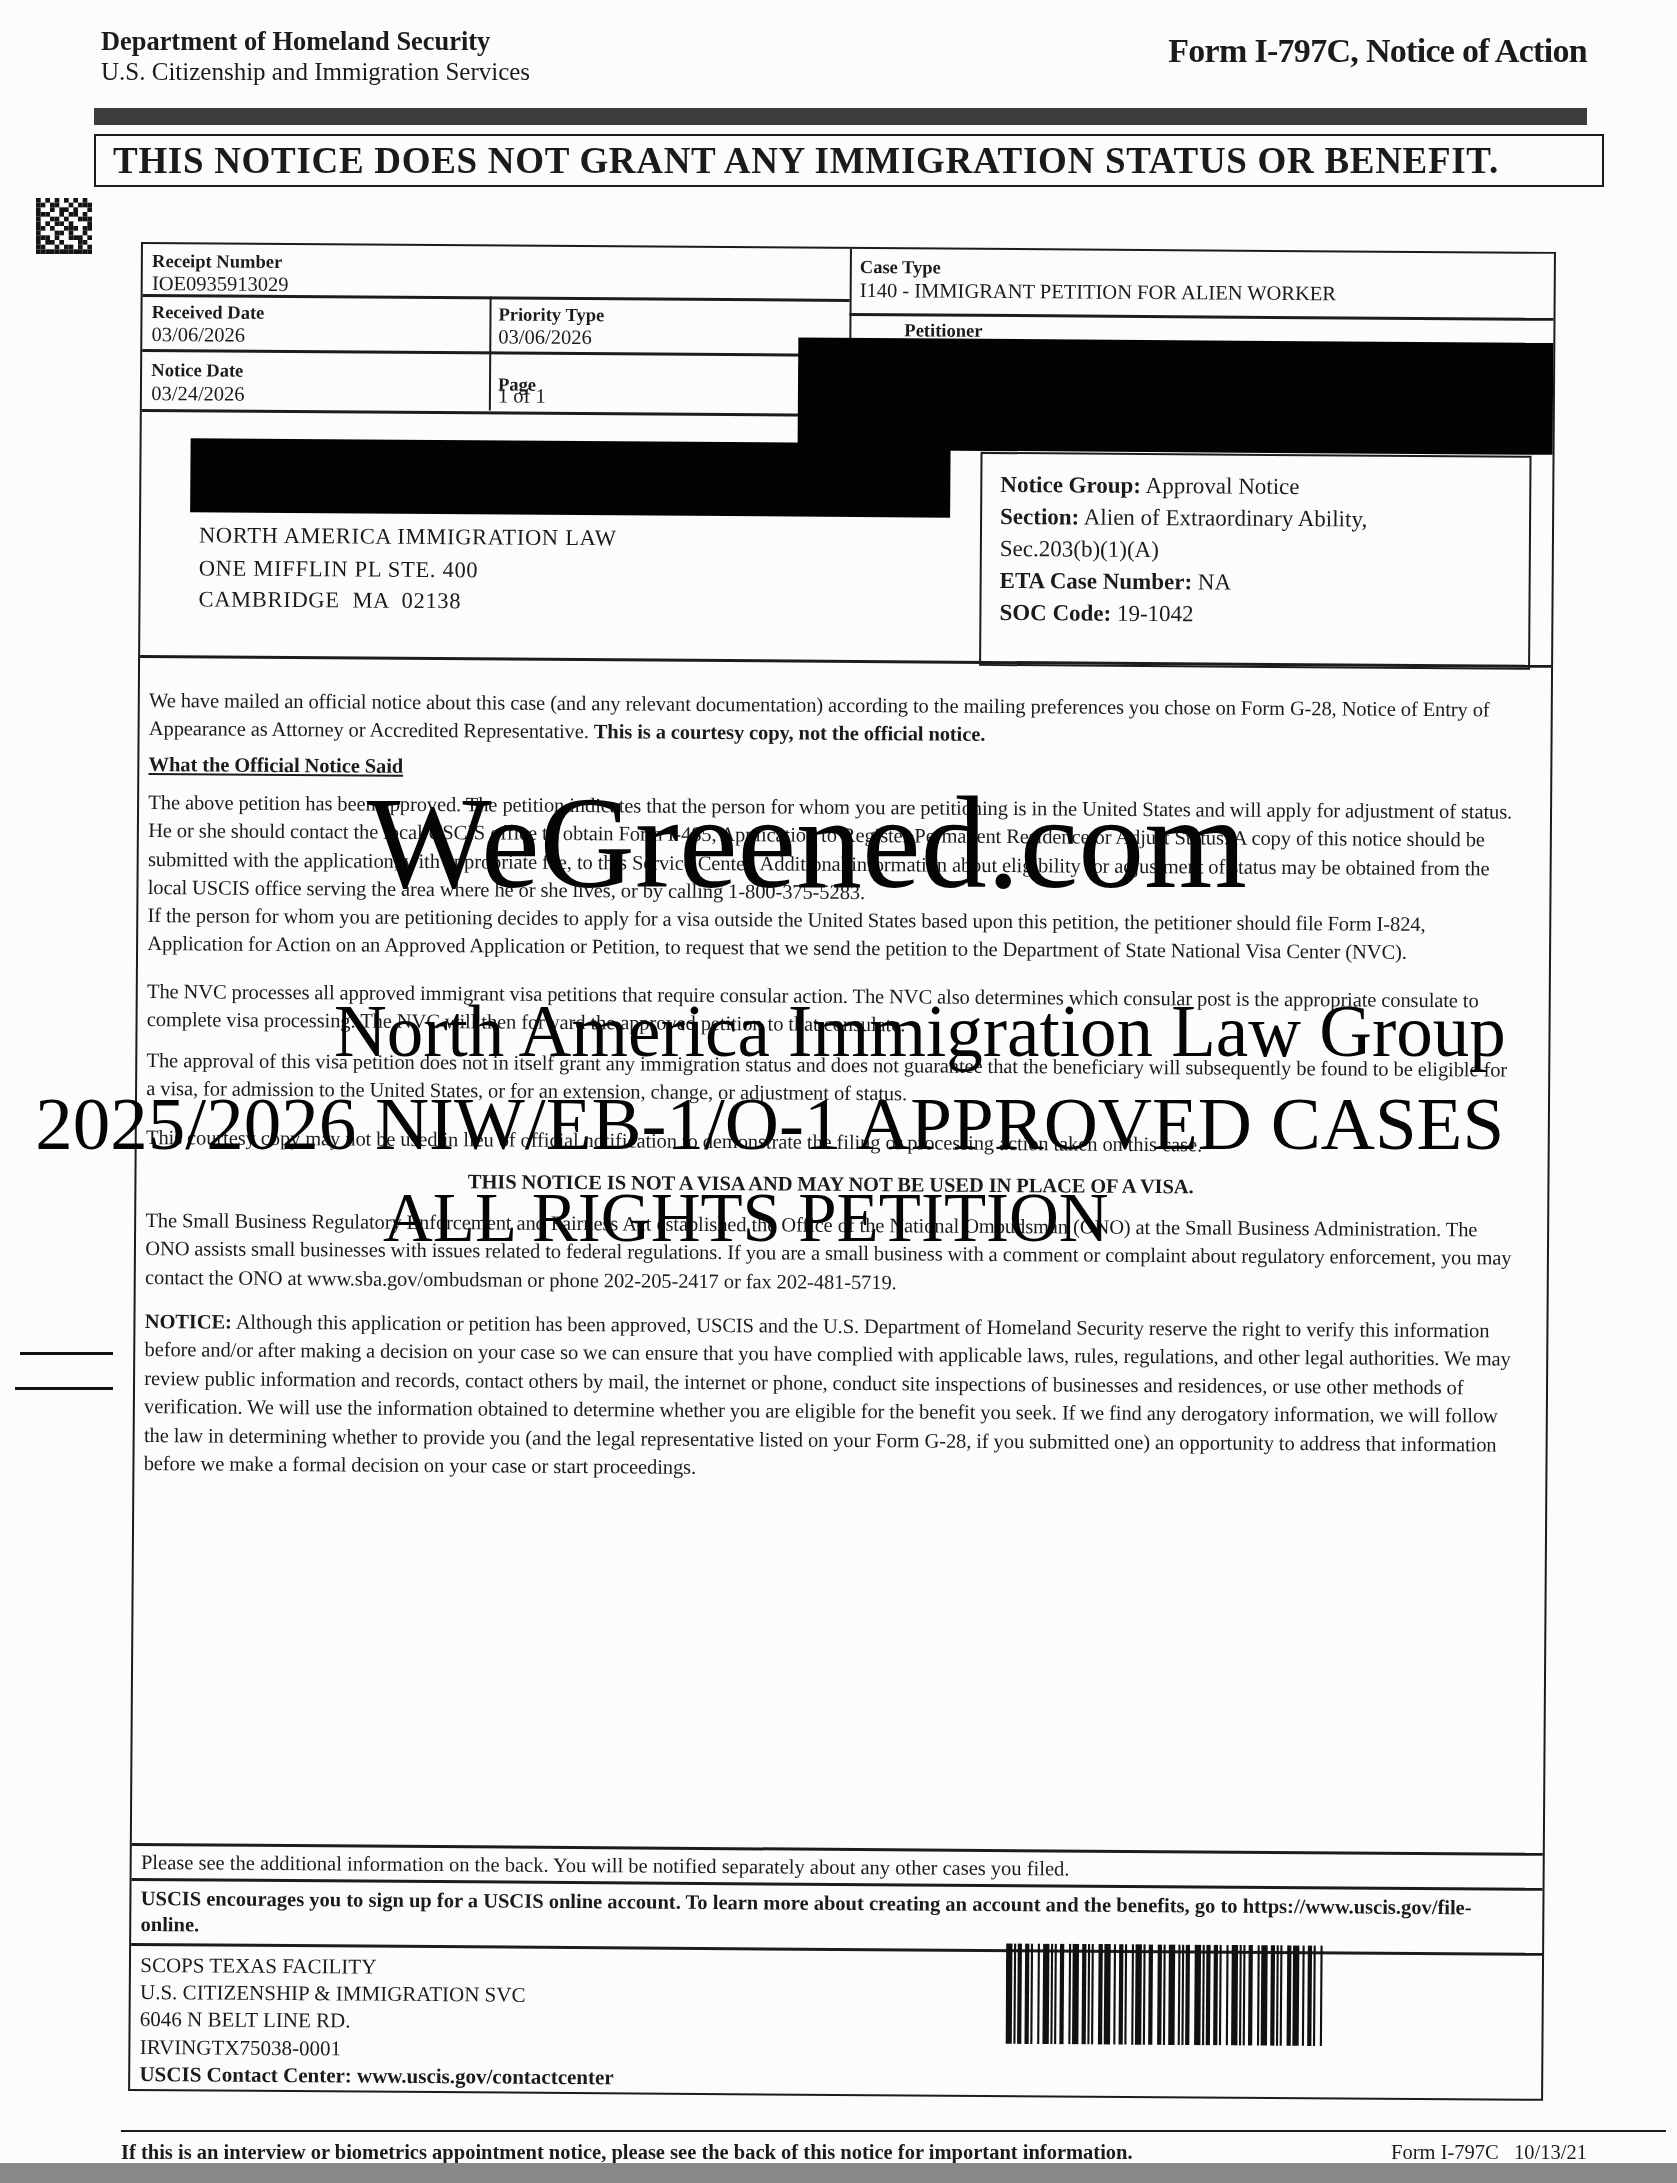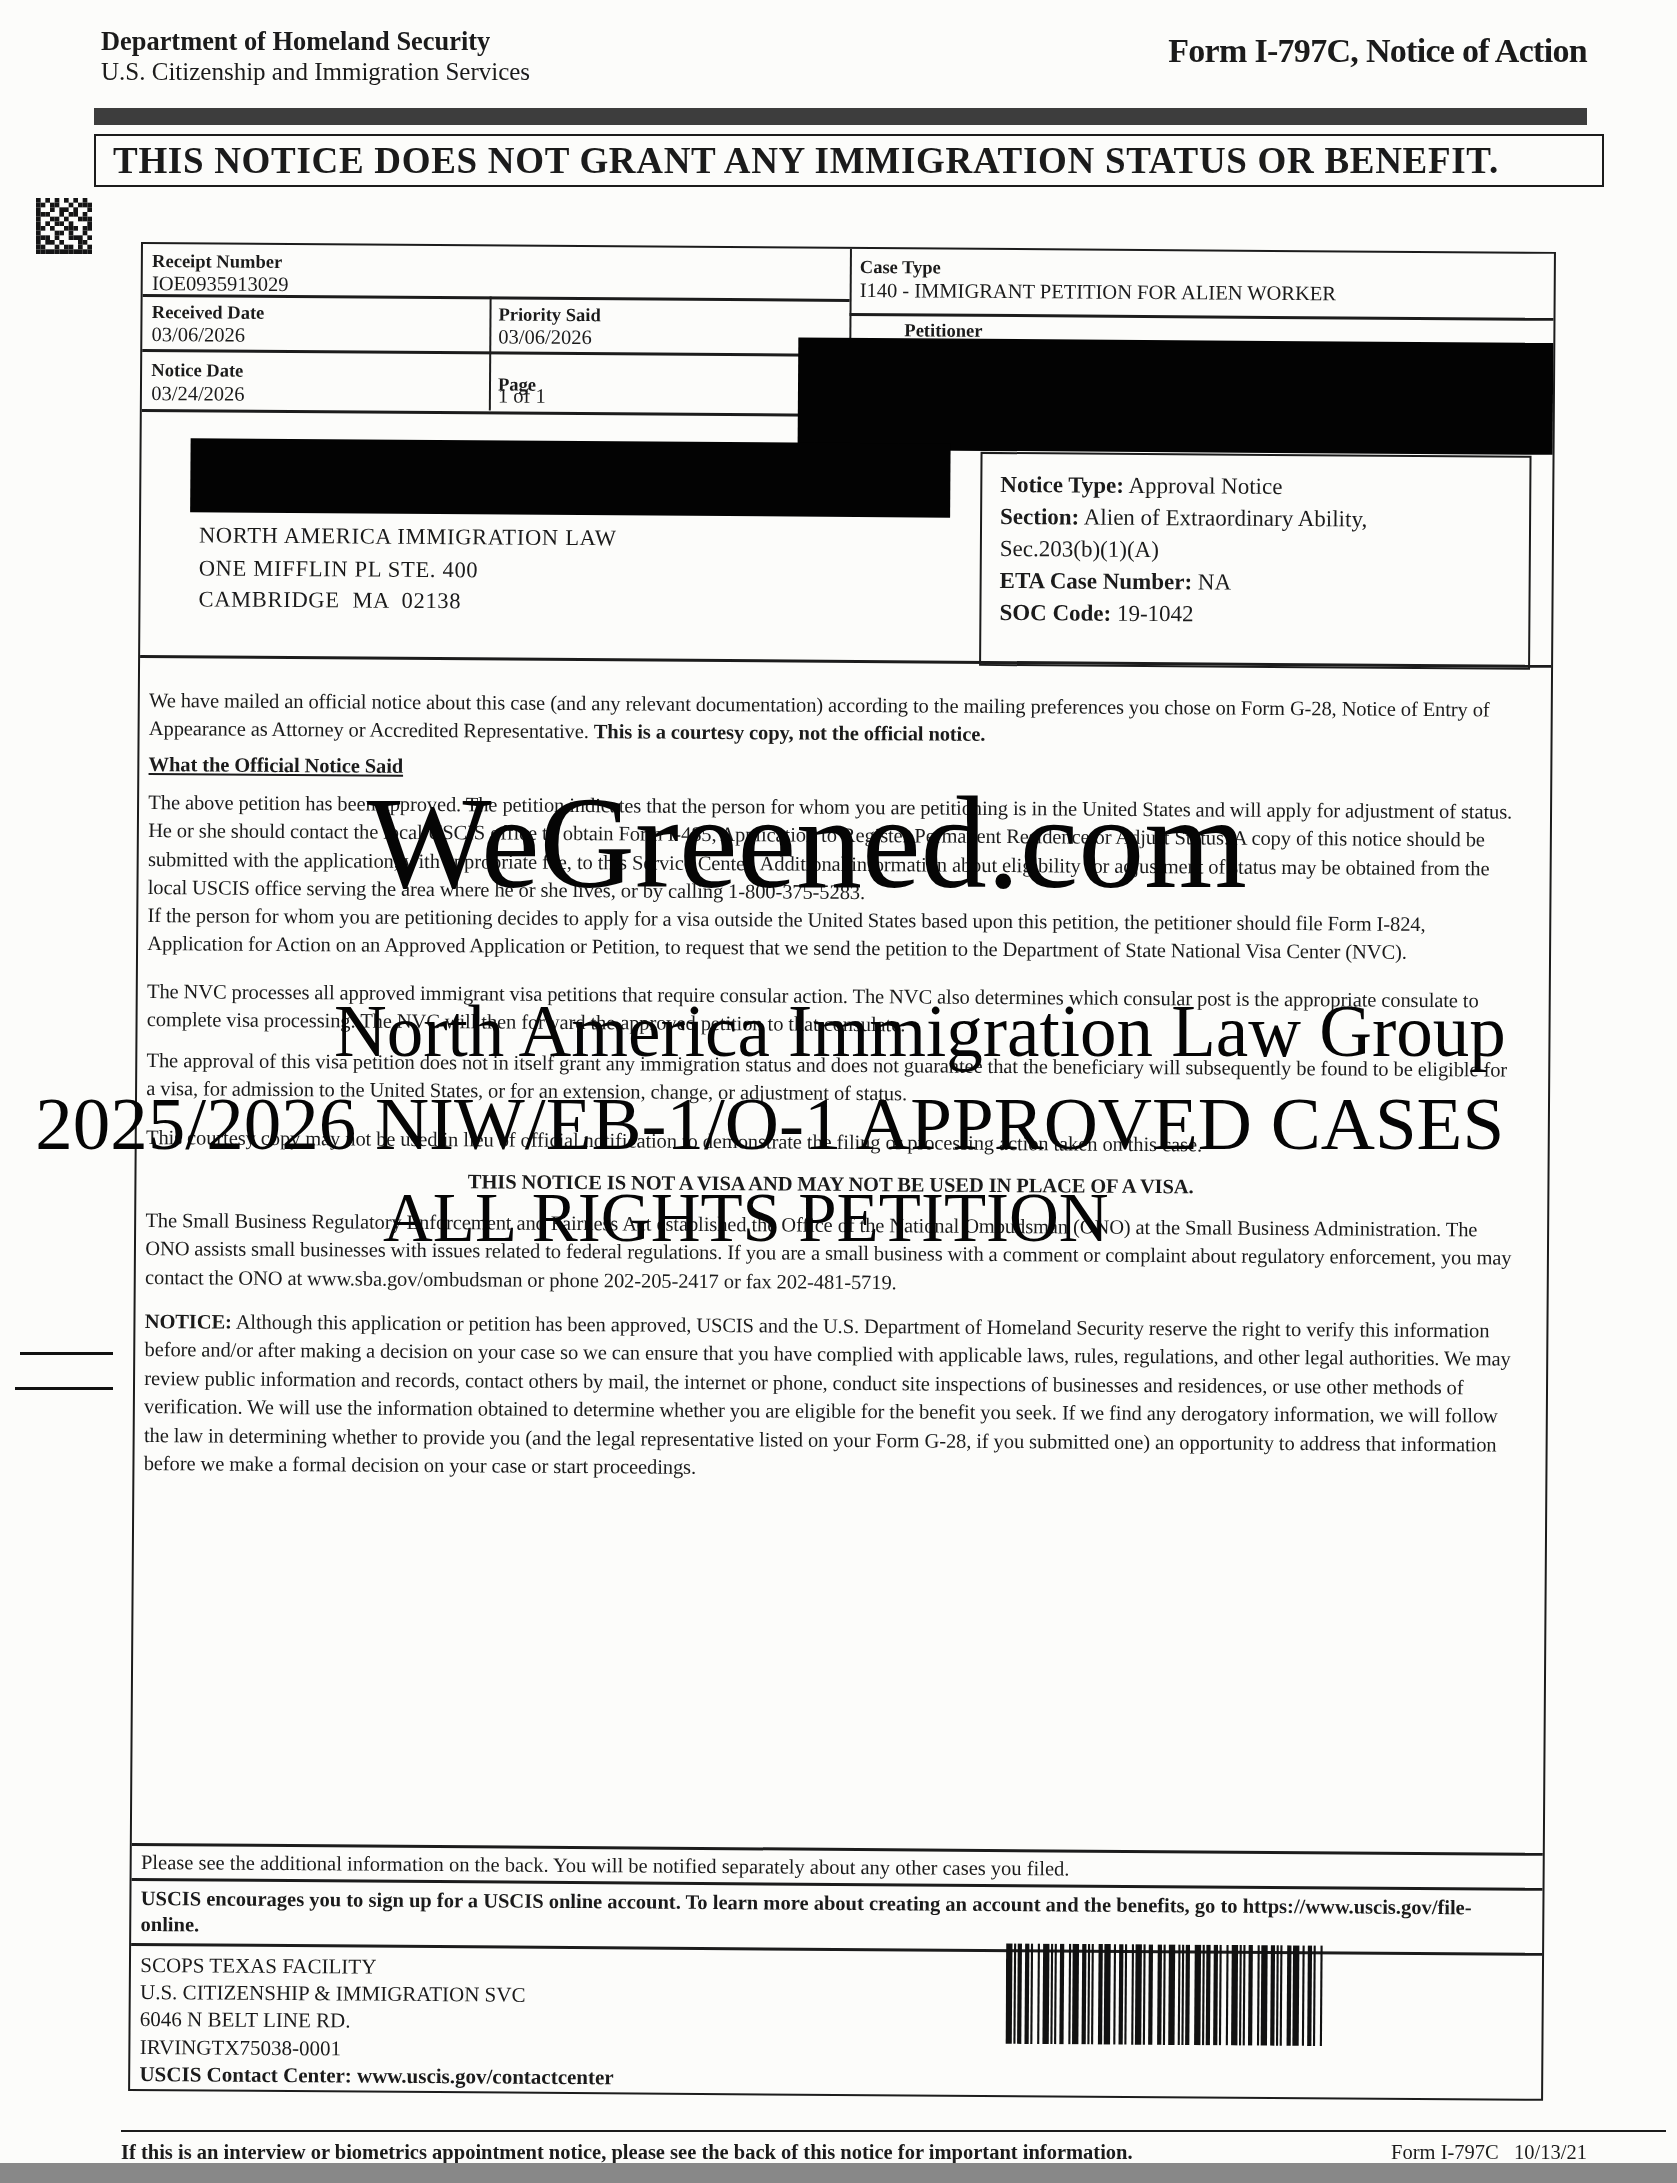--- a/index.html
+++ b/index.html
@@ -143,38 +143,38 @@
     <div class="vline" style="left:347px;top:50px;height:114px;"></div>
     <div class="vline" style="left:707px;top:0;height:93px;"></div>
     <div class="hline" style="left:0;top:411px;width:1411px;"></div>
 
     <div class="cellLabel" style="left:9.3px;top:6.6px;">Receipt Number</div>
     <div class="cellVal" style="left:9.3px;top:28px;">IOE0935913029</div>
     <div class="cellLabel" style="left:717px;top:8px;">Case Type</div>
     <div class="cellVal" style="left:717px;top:30px;">I140 - IMMIGRANT PETITION FOR ALIEN WORKER</div>
     <div class="cellLabel" style="left:9.3px;top:58px;">Received Date</div>
     <div class="cellVal" style="left:9.3px;top:79px;">03/06/2026</div>
-    <div class="cellLabel" style="left:356px;top:58px;">Priority Said</div>
+    <div class="cellLabel" style="left:356px;top:58px;">Priority Type</div>
     <div class="cellVal" style="left:356px;top:79px;">03/06/2026</div>
     <div class="cellLabel" style="left:733px;top:71px;margin-left:29px;">Petitioner</div>
     <div class="cellLabel" style="left:9.3px;top:116px;">Notice Date</div>
     <div class="cellVal" style="left:9.3px;top:138px;">03/24/2026</div>
     <div class="cellLabel" style="left:356px;top:116px;margin-top:12px;">Page</div>
     <div class="cellVal" style="left:356px;top:138px;">1 of 1</div>
 
     <div class="redact" style="left:656px;top:89px;width:755px;height:112px;"></div>
     <div class="redact" style="left:49px;top:194px;width:760px;height:74px;"></div>
 
     <div class="addr" style="top:278px;">NORTH AMERICA IMMIGRATION LAW</div>
     <div class="addr" style="top:311px;">ONE MIFFLIN PL STE. 400</div>
     <div class="addr" style="top:342px;">CAMBRIDGE  MA  02138</div>
 
     <div class="noticeBox">
       <div class="noticeText">
-        <b>Notice Type:</b> <span>Approval Notice</span><br>
+        <b>Notice Group:</b> <span>Approval Notice</span><br>
         <b>Section:</b> <span>Alien of Extraordinary Ability, Sec.203(b)(1)(A)</span><br>
         <b>ETA Case Number:</b> <span>NA</span><br>
         <b>SOC Code:</b> <span>19-1042</span>
       </div>
     </div>
 
     <div class="para" style="top:442px;">
       <span>We have mailed an official notice about this case (and any relevant documentation) according to the mailing preferences you chose on Form G-28, Notice of Entry of Appearance as Attorney or Accredited Representative.</span> <b>This is a courtesy copy, not the official notice.</b>
     </div>
     <div class="para b" style="top:506px;text-decoration:underline;">What the Official Notice Said</div>

